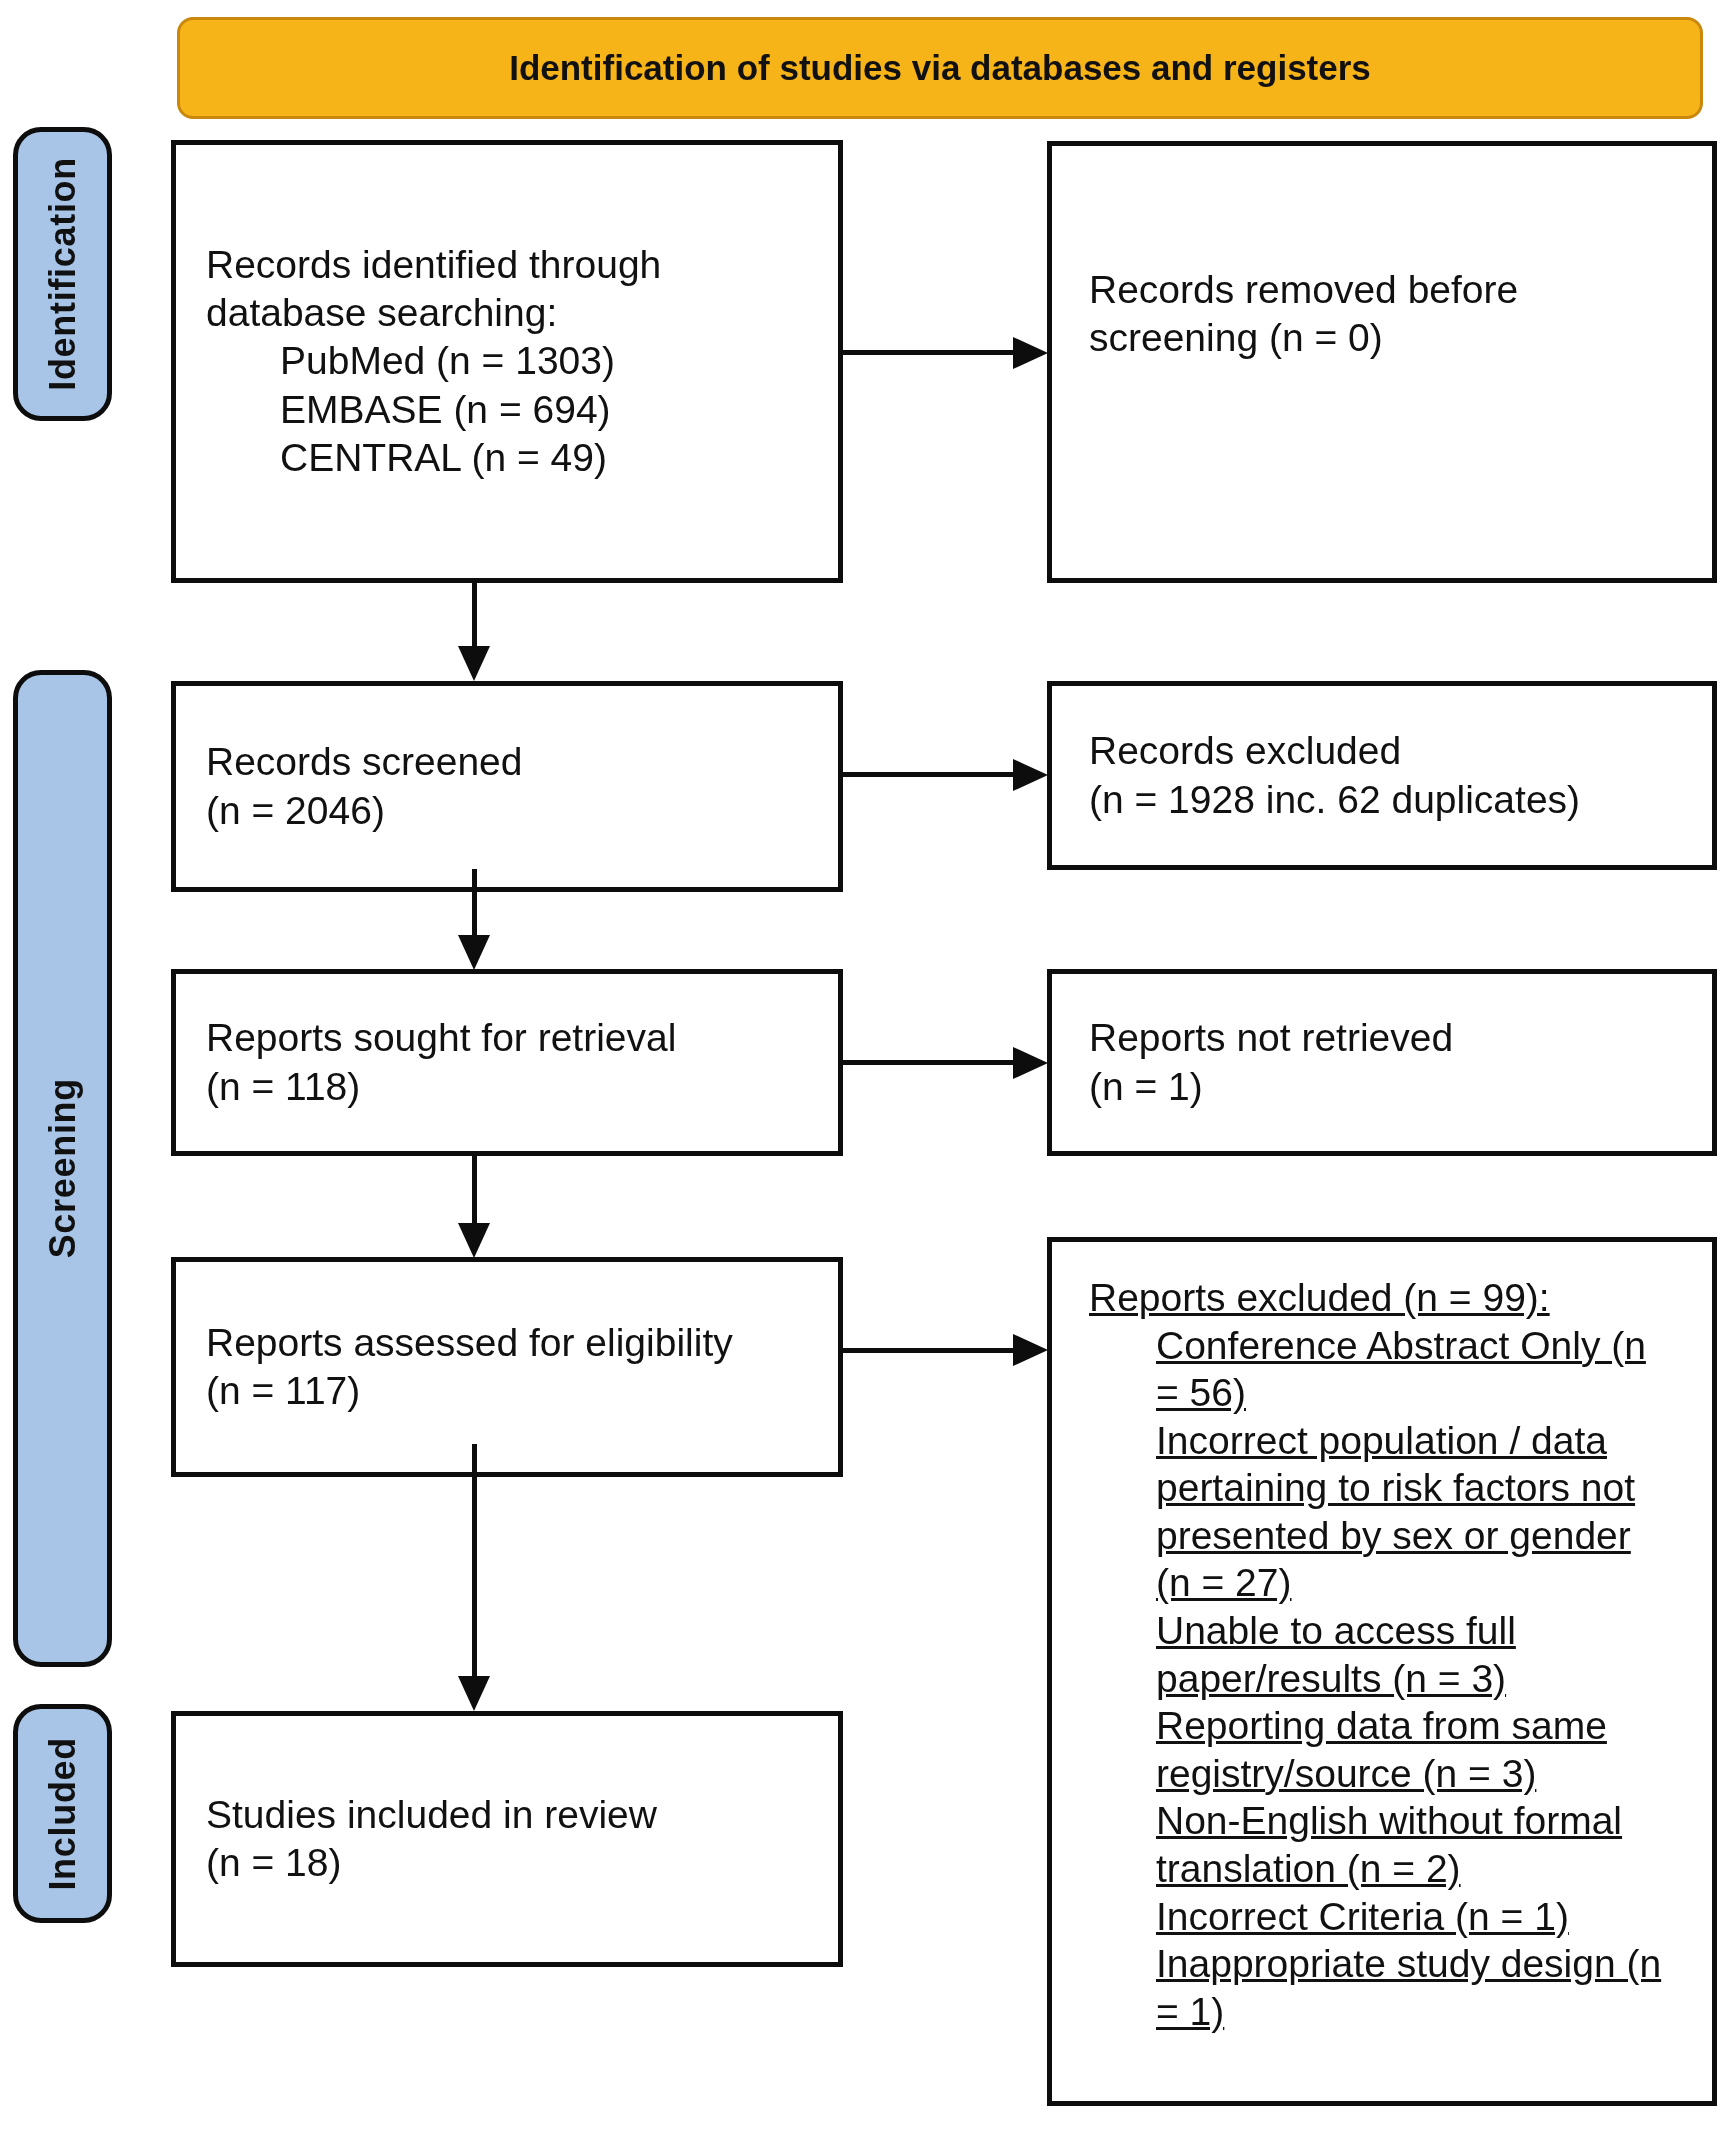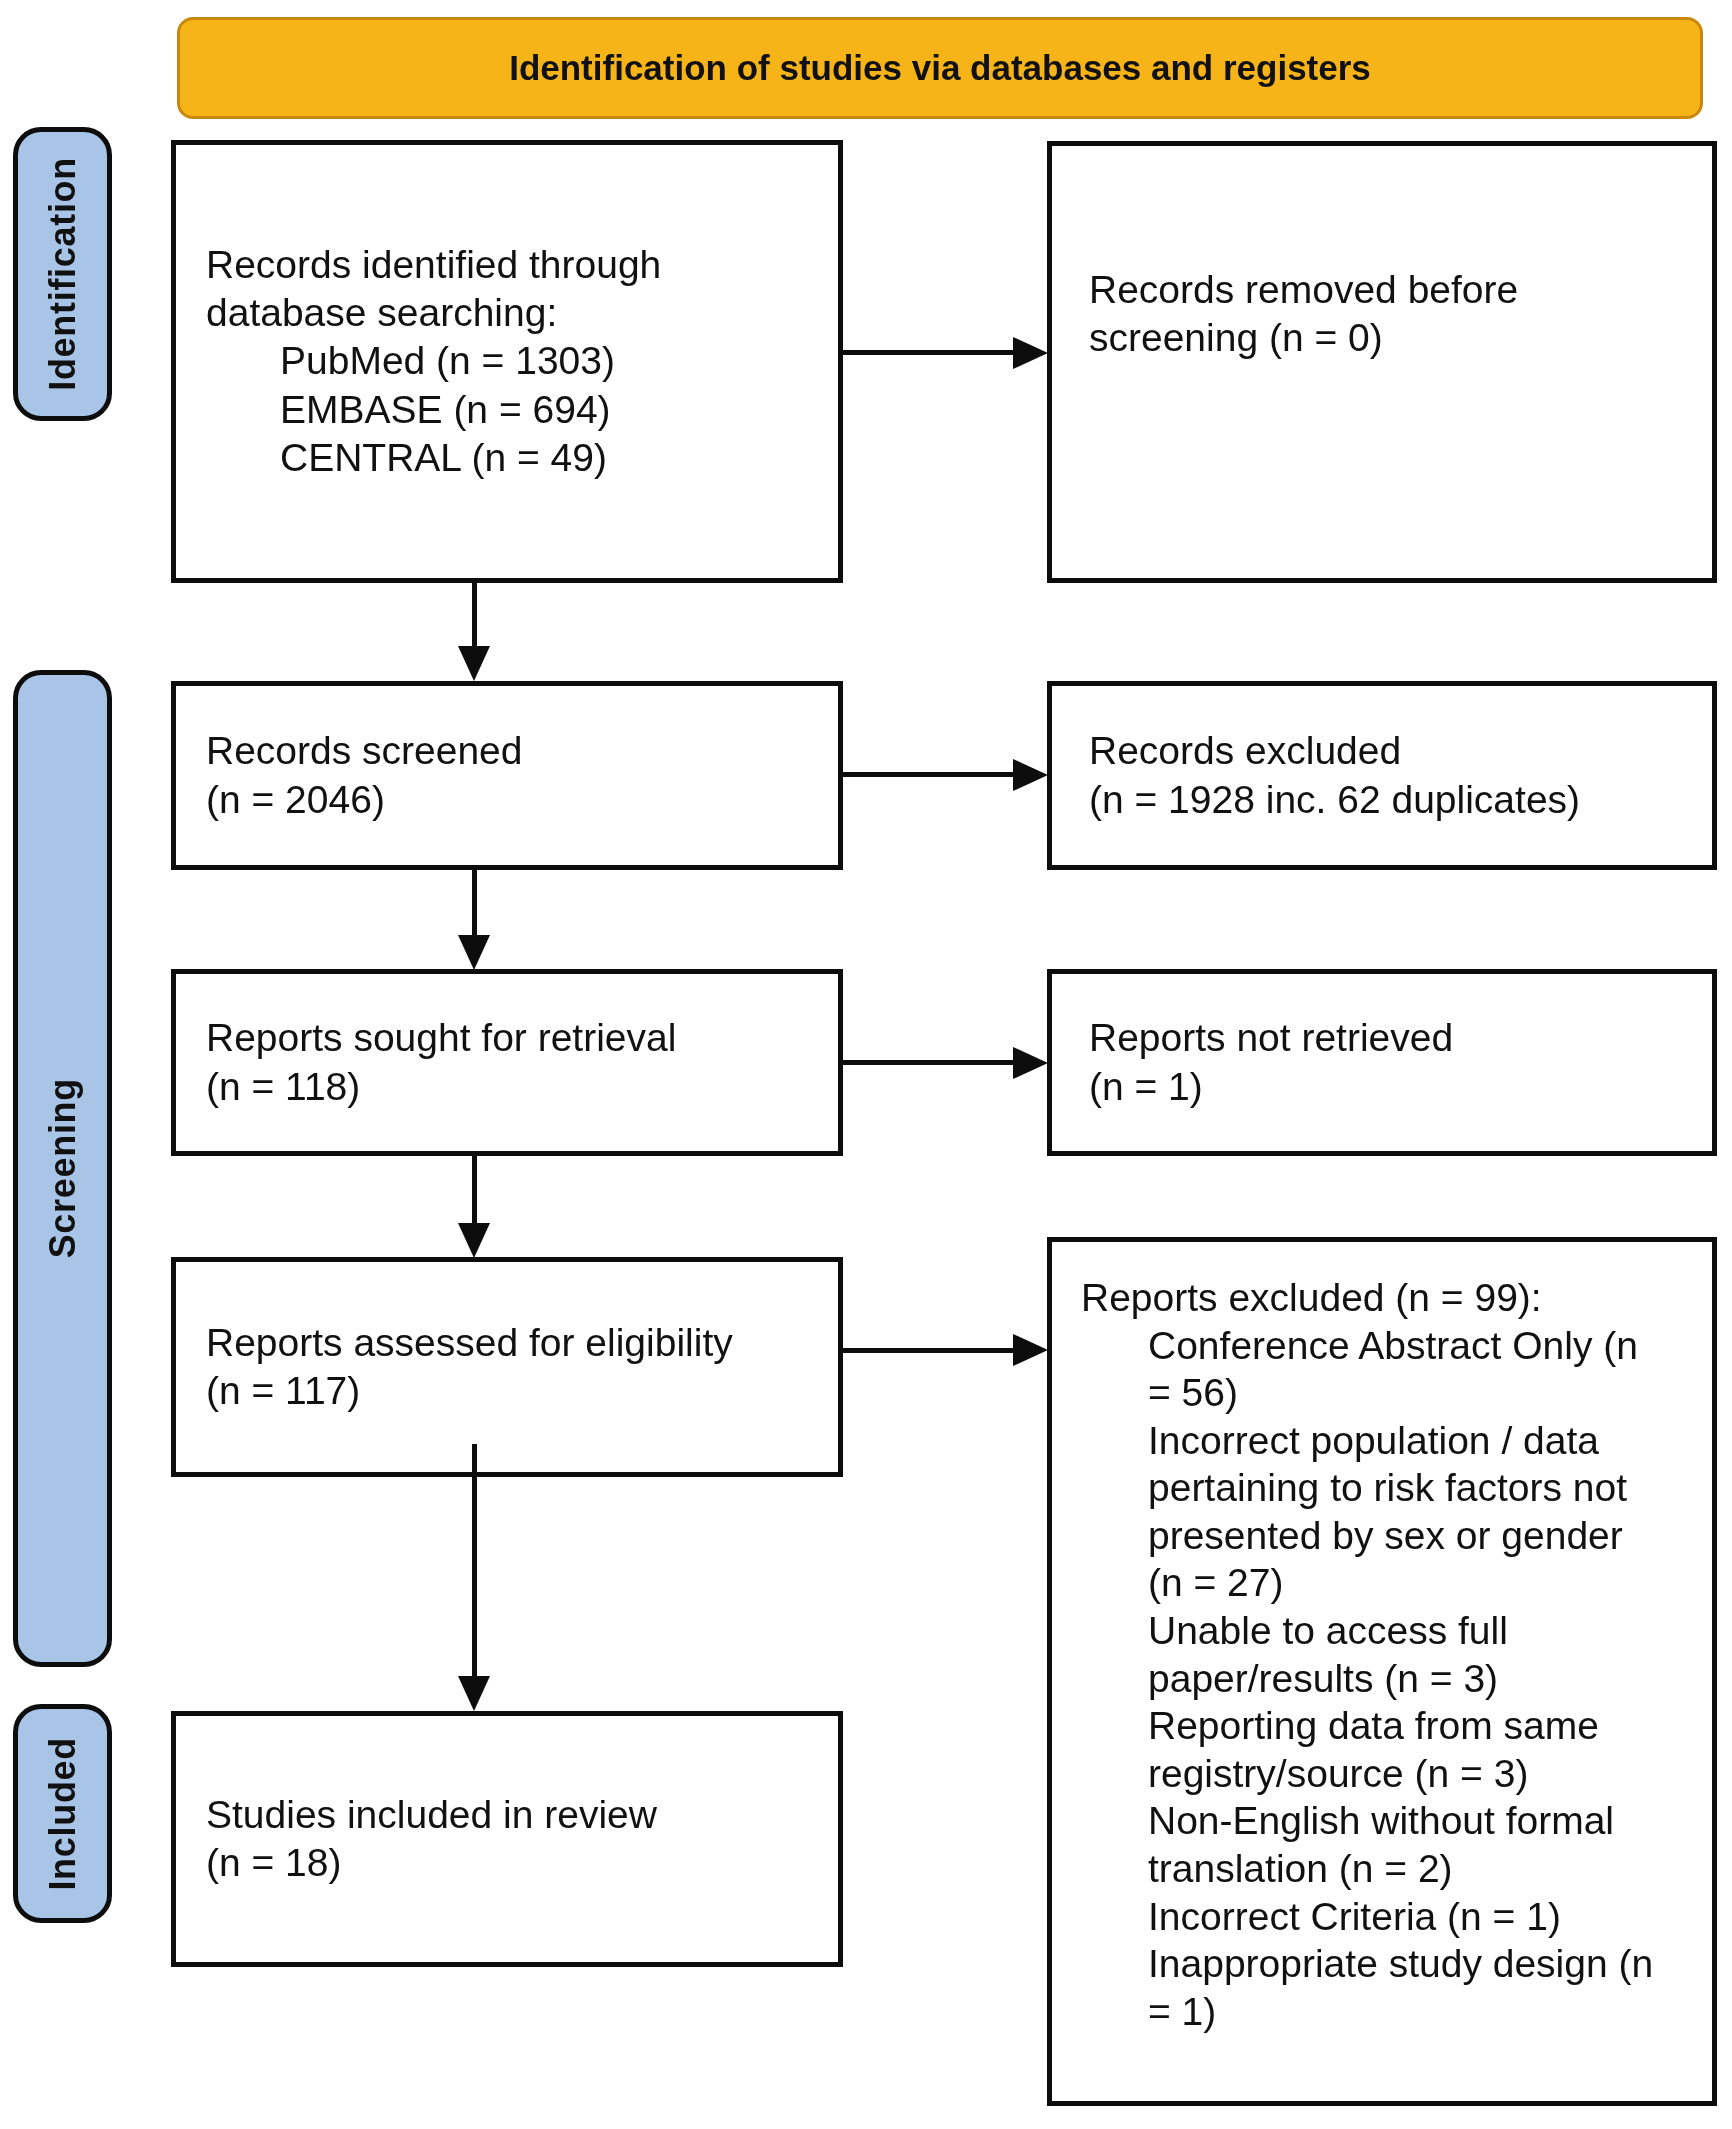--- a/index.html
+++ b/index.html
@@ -57,28 +57,28 @@
   }
   .col1 { left: 171px;  width: 672px; }
   .col2 { left: 1047px; width: 670px; }
   .vcenter { display: flex; flex-direction: column; justify-content: center; }
 
   .box-identified { top: 140px; height: 443px; padding: 0 13.3px 0 30px; }
   .box-identified .src { margin-left: 74px; }
 
   .box-removed { top: 141px; height: 442px; padding: 120px 30px 0 37px; }
 
-  .box-screened      { top: 681px; height: 189px; padding: 0 13.3px 0 30px; }
+  .box-screened      { top: 681px; height: 211px; padding: 0 13.3px 0 30px; }
   .box-excluded      { top: 681px; height: 189px; padding: 0 30px 0 37px; }
   .box-sought        { top: 969px; height: 187px; padding: 0 13.3px 0 30px; }
   .box-notretrieved  { top: 969px; height: 187px; padding: 0 30px 0 37px; }
   .box-assessed      { top: 1257px; height: 220px; padding: 0 13.3px 0 30px; }
   .box-included      { top: 1711px; height: 256px; padding: 0 13.3px 0 30px; }
 
-  .box-reports-excluded { top: 1237px; height: 869px; padding: 32px 37px 0 29px; line-height: 1.22; }
+  .box-reports-excluded { top: 1237px; height: 869px; padding: 32px 37px 0 37px; line-height: 1.22; text-decoration: underline; }
   .box-reports-excluded .reason { margin-left: 67px; width: 520px; }
 
   
   .hline { position: absolute; height: 5.3px; background: #0d0d0d; left: 842px; width: 171px; }
   .vline { position: absolute; width: 5.3px;  background: #0d0d0d; left: 472px; }
   .head-right {
     position: absolute; width: 0; height: 0; left: 1013px;
     border-top: 16px solid transparent;
     border-bottom: 16px solid transparent;
     border-left: 35px solid #0d0d0d;

